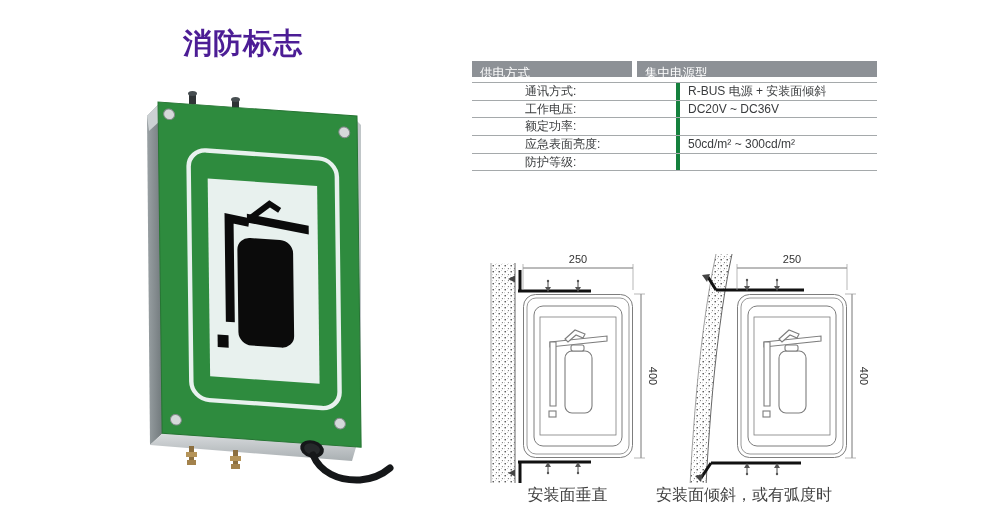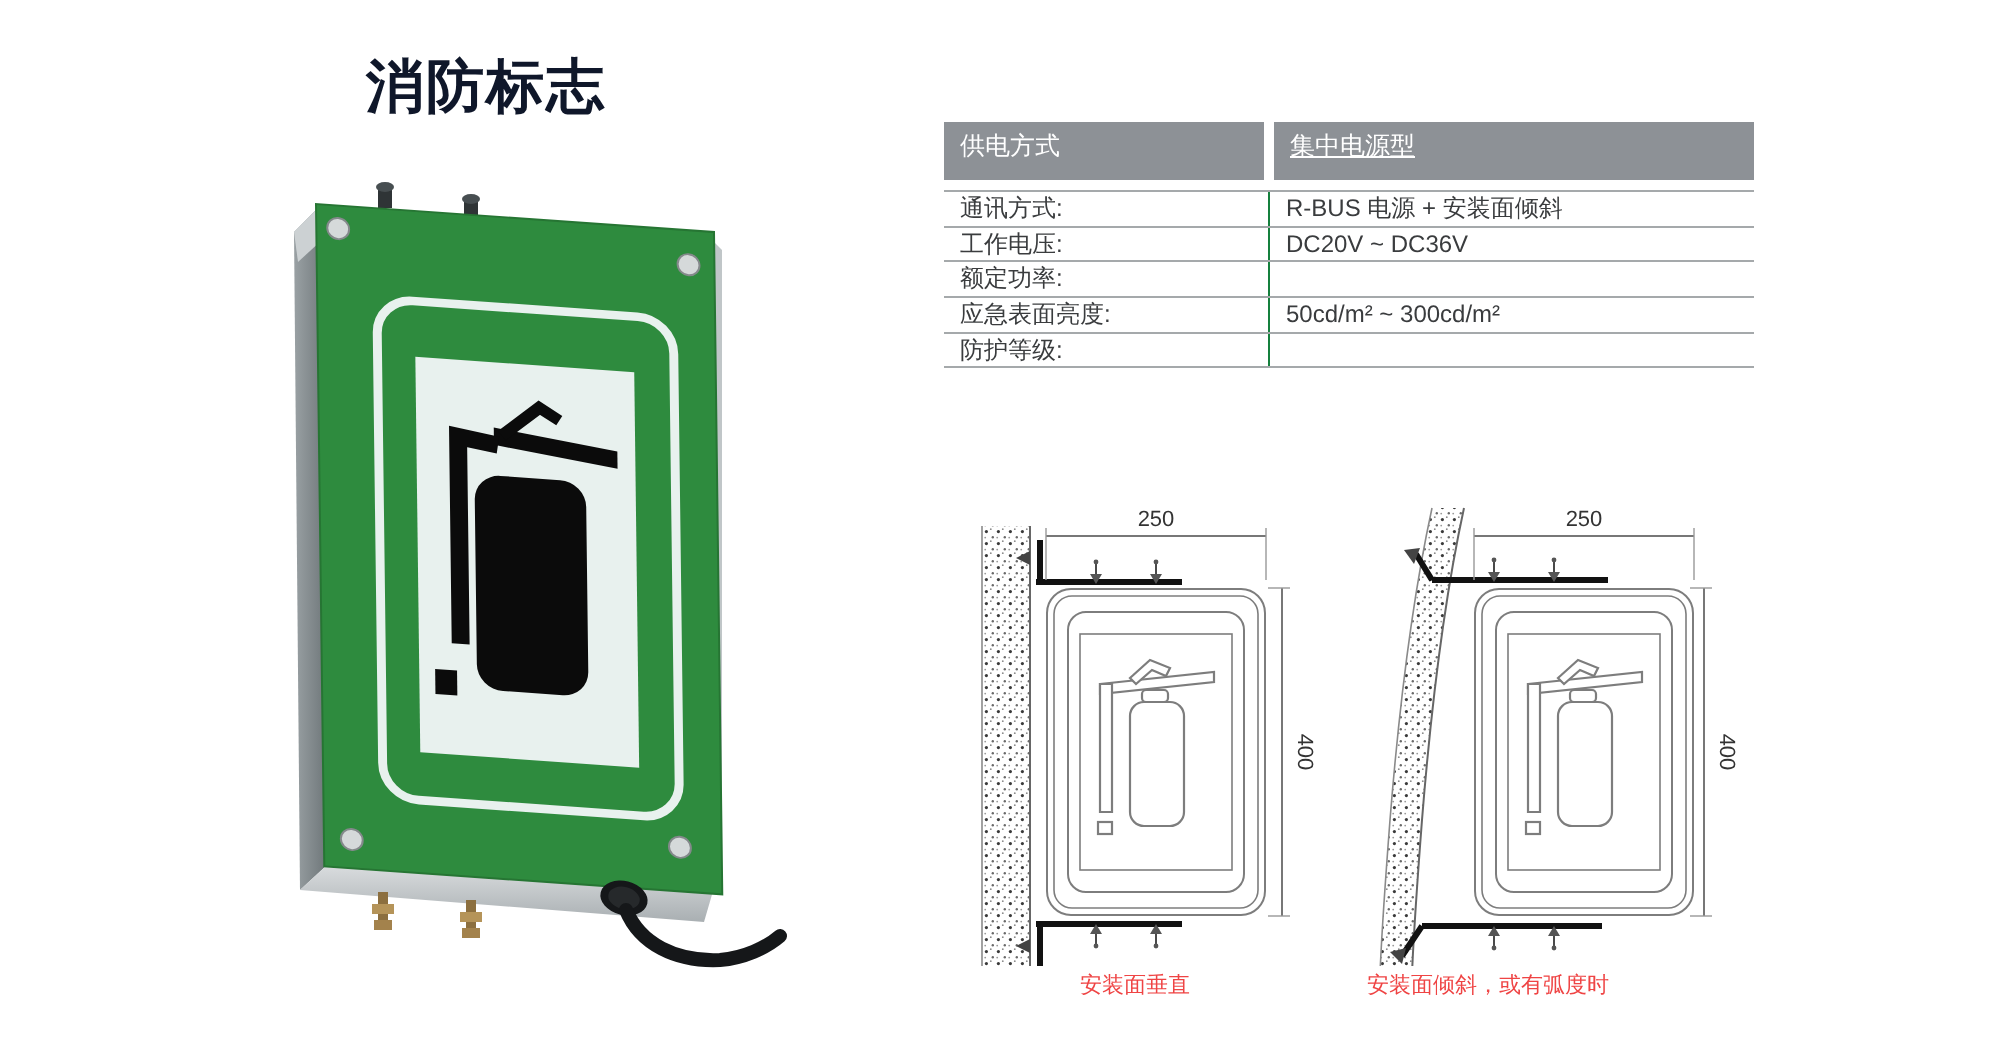--- a/index.html
+++ b/index.html
@@ -3,46 +3,46 @@
 <meta charset="utf-8">
 <style>
   html,body{margin:0;padding:0;}
   body{
     width:1000px;height:527px;position:relative;background:#ffffff;
     font-family:"Liberation Sans","DejaVu Sans",sans-serif;
     overflow:hidden;color:#3a3c3e;
   }
   .page-title{
     position:absolute;left:183px;top:24px;
-    font-size:29px;font-weight:700;color:#0f172a;letter-spacing:1px;
+    font-size:29px;font-weight:700;color:#4c1d95;letter-spacing:1px;
   }
   
   .spec-table{position:absolute;left:472px;top:61px;width:405px;font-size:12px;}
-  .spec-header{display:flex;height:29px;}
+  .spec-header{display:flex;height:16px;}
   .spec-header .hcell{
     background:#8d9196;color:#fff;line-height:24px;
     padding-left:8px;box-sizing:border-box;font-size:12.5px;
   }
   .spec-header .h1{width:160px;}
   .spec-header .hgap{width:5px;background:#fff;}
   .spec-header .h2{flex:1;text-decoration:underline;}
   .spec-body{margin-top:5px;border-bottom:1px solid #a5a9ab;}
   .spec-row{display:flex;height:16.7px;line-height:16.5px;border-top:1px solid #a5a9ab;}
   .spec-row .label{
     width:163px;padding-left:8px;box-sizing:border-box;
-    border-right:1px solid #15803d;white-space:nowrap;overflow:hidden;
+    border-right:4px solid #15803d;white-space:nowrap;overflow:hidden;margin-left:45px;
   }
   .spec-row .value{flex:1;padding-left:8px;white-space:nowrap;overflow:hidden;}
   
   .product-photo{position:absolute;left:130px;top:80px;width:270px;height:420px;}
   
   .diagram-left{position:absolute;left:470px;top:248px;width:195px;height:235px;}
   .diagram-right{position:absolute;left:650px;top:248px;width:240px;height:235px;}
   .diagram-caption{
-    position:absolute;top:485px;font-size:11px;color:#ef4444;text-align:center;
+    position:absolute;top:485px;font-size:16px;color:#404040;text-align:center;
   }
   .caption-left{left:470px;width:195px;}
   .caption-right{left:624px;width:240px;}
   .dim-text{font-size:11px;fill:#333;}
 </style>
 </head>
 <body>
 
 <div class="page-title">消防标志</div>
 

